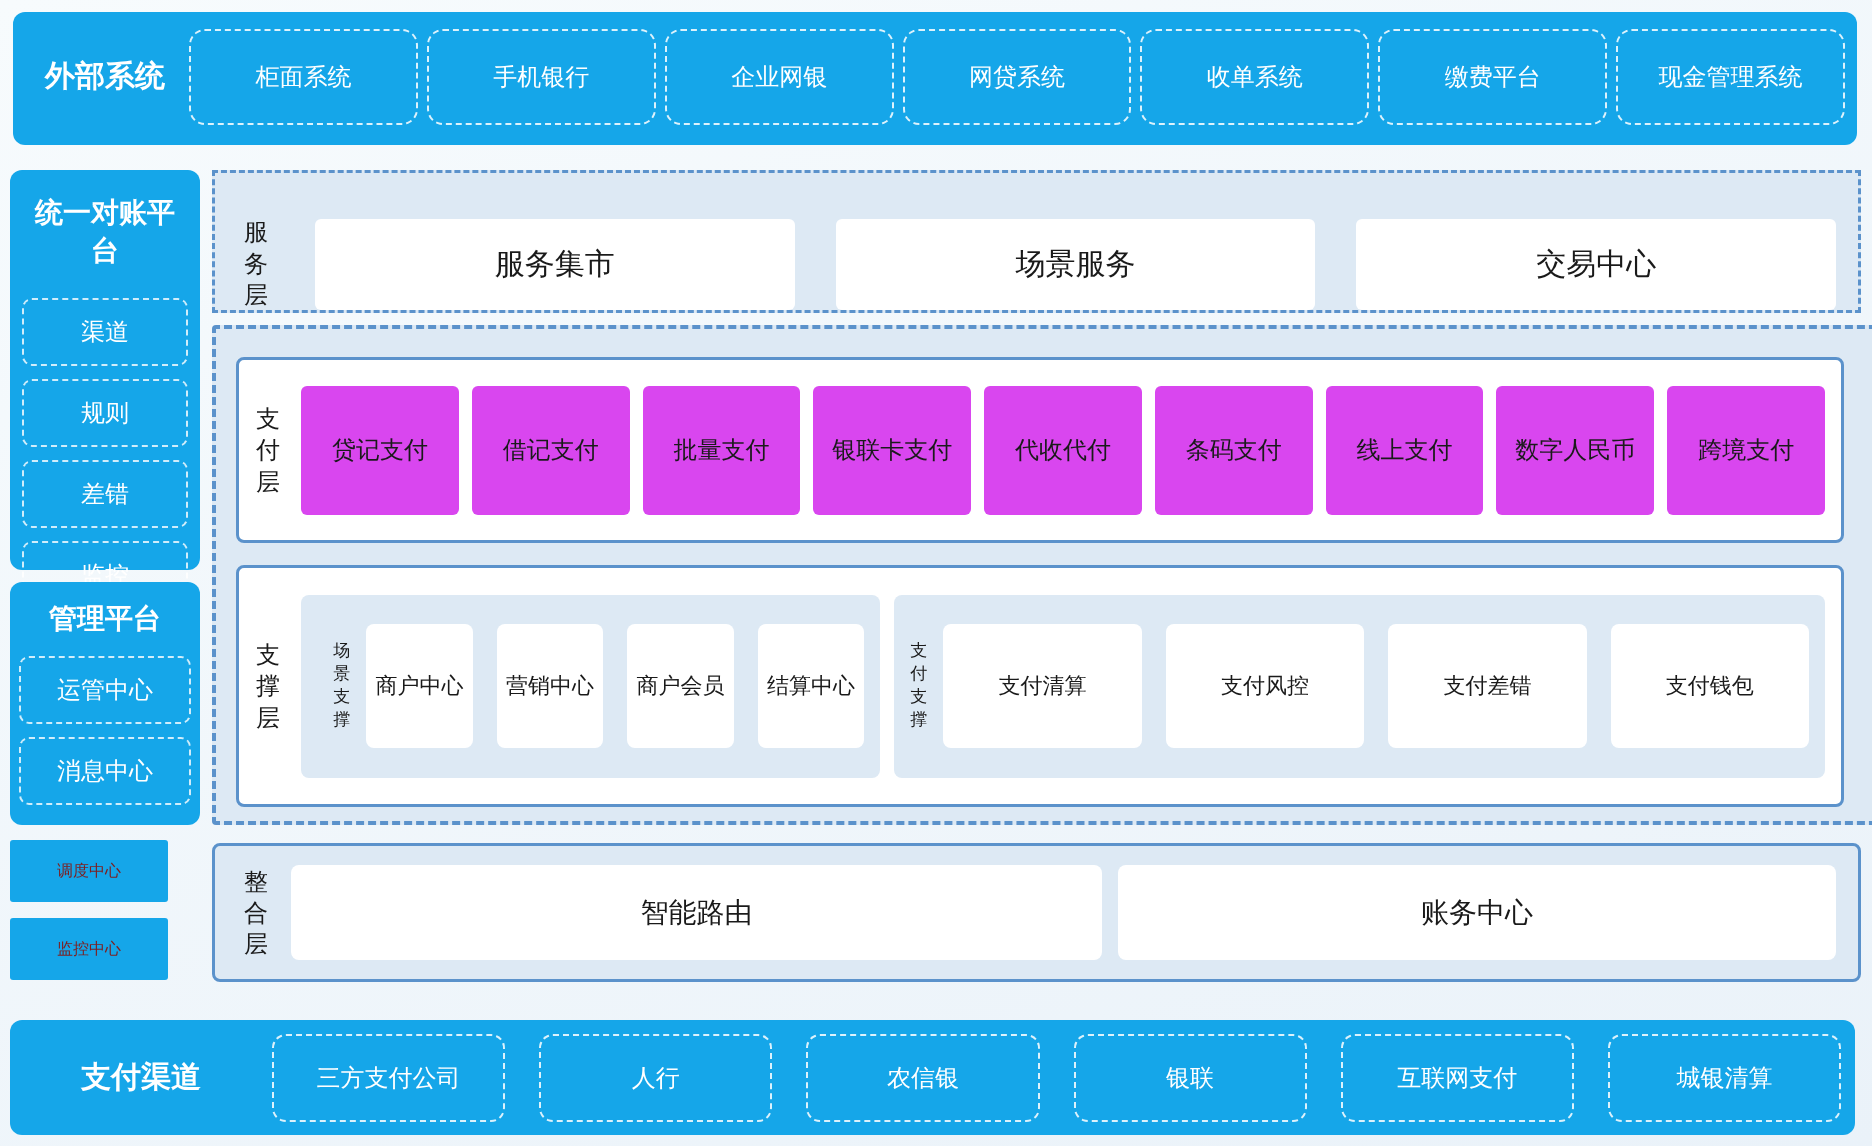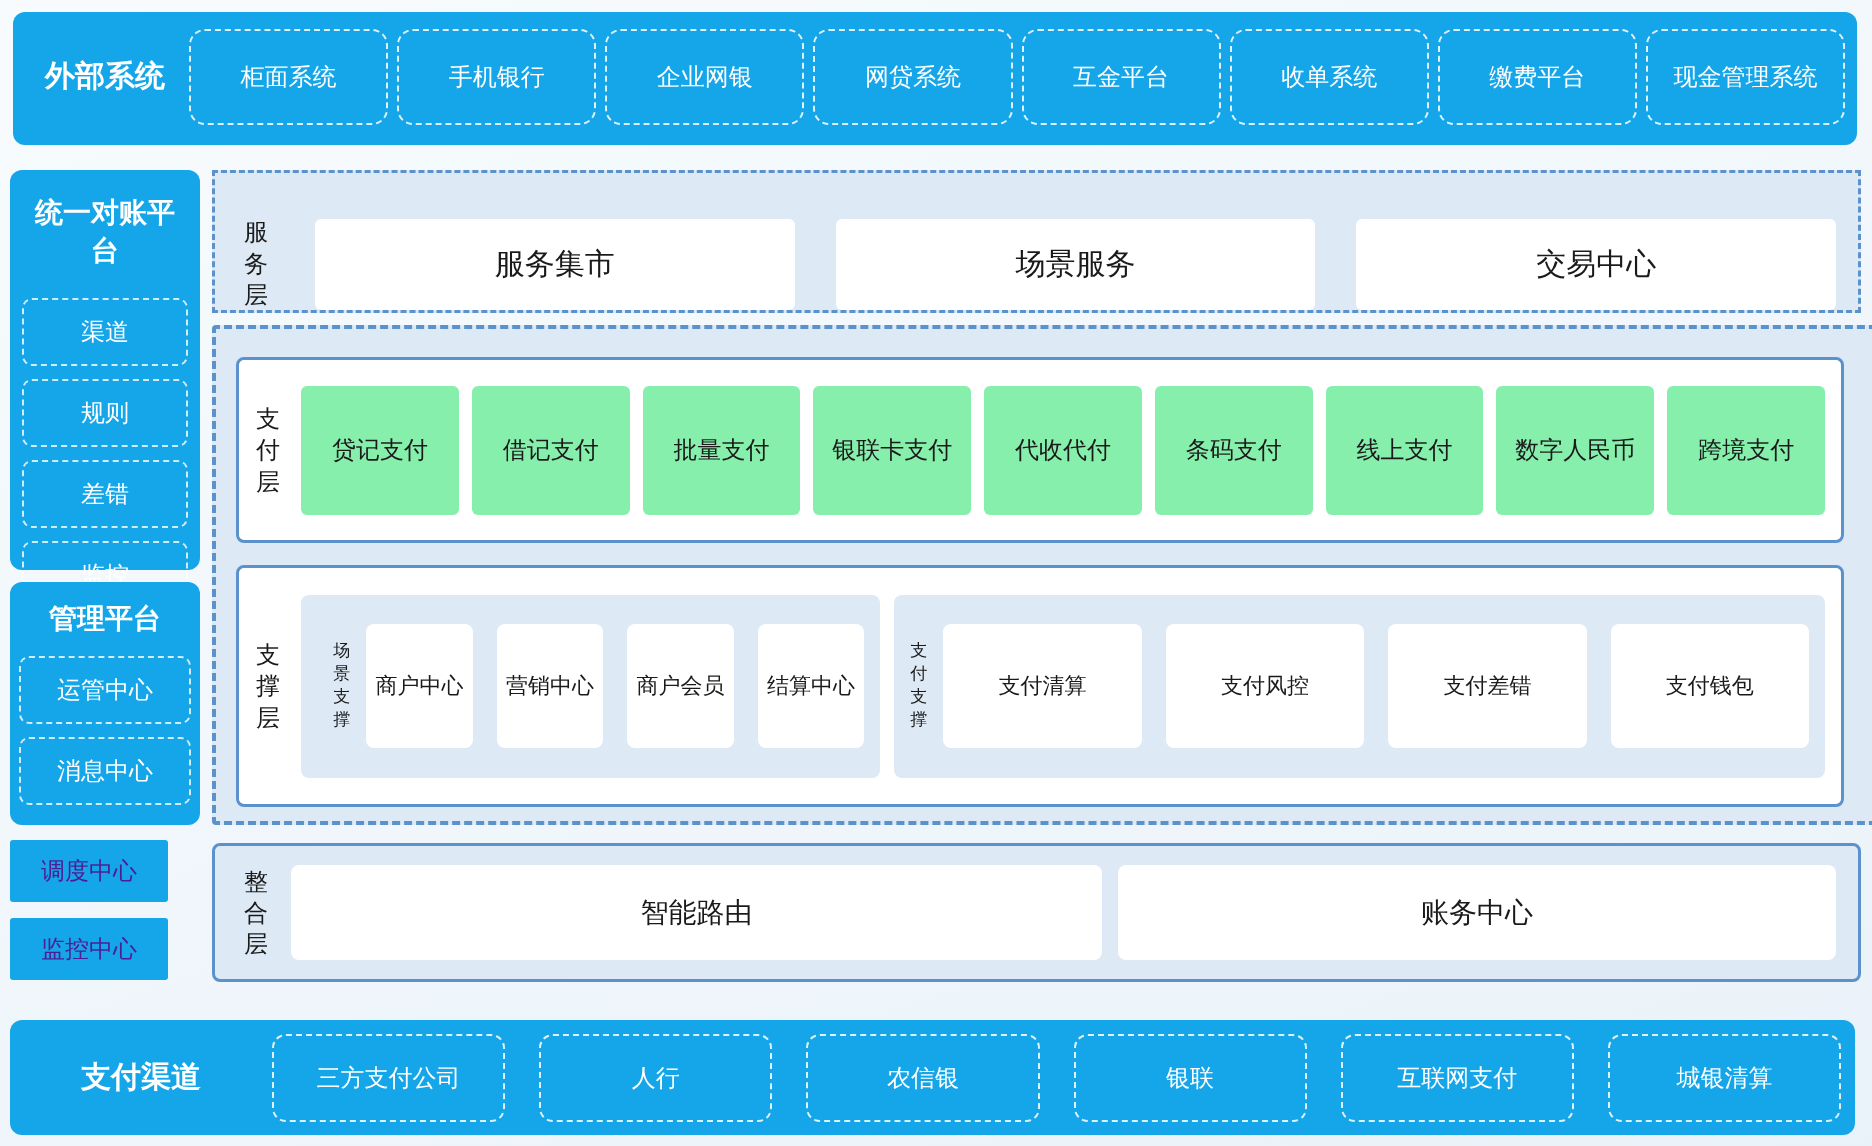--- a/index.html
+++ b/index.html
@@ -27,30 +27,30 @@
               box-sizing:border-box;display:flex;flex-direction:column;}
   .panel-recon{top:170px;height:400px;padding:20px 12px 0 12px;}
   .panel-mgmt{top:582px;height:243px;padding:14px 9px 0 9px;}
   .side-title{color:#fff;font-weight:bold;font-size:28px;text-align:center;flex:0 0 auto;}
   .panel-recon .side-title{margin:4px 0 28px 0;}
   .panel-mgmt .side-title{margin:4px 0 18px 0;}
   .side-items{display:flex;flex-direction:column;gap:13px;}
   .side-dash-item{height:64px;border:2px dashed rgba(255,255,255,.8);border-radius:10px;
                   display:flex;align-items:center;justify-content:center;color:#fff;font-size:24px;}
   .solid-block{position:absolute;left:10px;width:158px;height:62px;background:#15a6e9;border-radius:3px;
-               display:flex;align-items:center;justify-content:center;color:#4c1d95;font-size:24px;}
+               display:flex;align-items:center;justify-content:center;color:#7f1d1d;font-size:16px;}
   .block-dispatch{top:840px;}
   .block-monitor{top:918px;}
 
   
   .v-label{flex:0 0 auto;width:1.25em;font-size:24px;line-height:1.3;color:#1a1a1a;
            text-align:center;word-break:break-all;}
   .v-label.sm{font-size:17px;line-height:1.35;}
   .white-card{background:#fff;display:flex;align-items:center;justify-content:center;color:#1a1a1a;}
-  .blue-item{background:#86efac;border-radius:6px;display:flex;align-items:center;justify-content:center;
+  .blue-item{background:#d946ef;border-radius:6px;display:flex;align-items:center;justify-content:center;
              color:#1a1a1a;font-size:24px;flex:1;height:129px;}
 
   .layer-service{position:absolute;left:212px;top:170px;width:1649px;height:143px;box-sizing:border-box;
                  background:#dde9f4;border:3px dashed #5b92cb;display:flex;align-items:flex-end;
                  padding:0 22px 0 26px;}
   .layer-service .v-label{margin-right:44px;}
   .layer-service .cards{flex:1;display:flex;gap:41px;}
   .layer-service .white-card{flex:1;height:91px;border-radius:6px;font-size:30px;}
 
   .outer-dashed{position:absolute;left:212px;top:325px;width:1797px;height:500px;box-sizing:border-box;
@@ -85,21 +85,20 @@
 
 <div class="page">
 
   <div class="hbar top-bar">
     <div class="hbar-title">外部系统</div>
     <div class="hbar-items">
         <div class="dash-item">柜面系统</div>
         <div class="dash-item">手机银行</div>
         <div class="dash-item">企业网银</div>
         <div class="dash-item">网贷系统</div>
-        <div class="dash-item">互金平台</div>
         <div class="dash-item">收单系统</div>
         <div class="dash-item">缴费平台</div>
         <div class="dash-item">现金管理系统</div>
       </div>
   </div>
 
   <div class="side-panel panel-recon">
     <div class="side-title">统一对账平台</div>
     <div class="side-items">
         <div class="side-dash-item">渠道</div>

